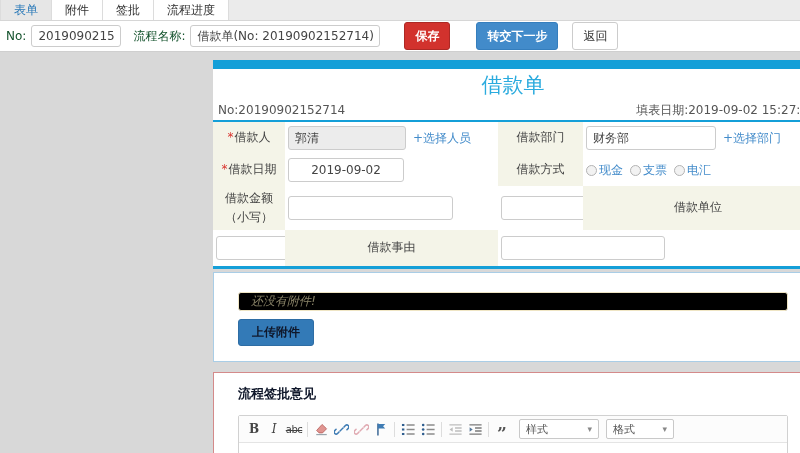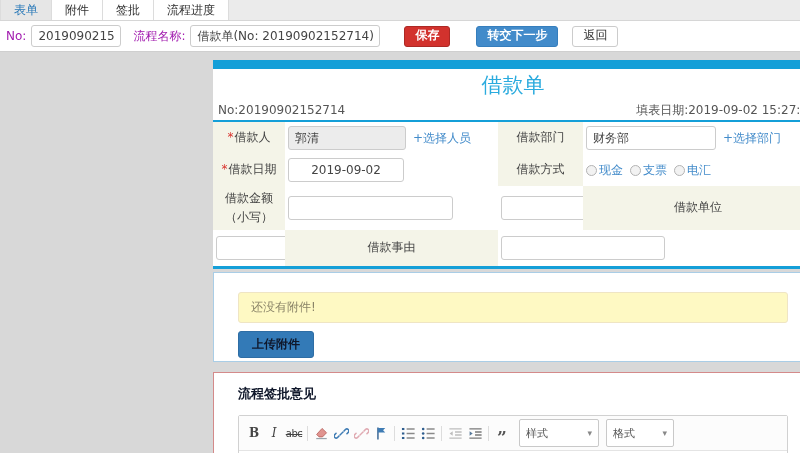--- a/index.html
+++ b/index.html
@@ -13,27 +13,27 @@
   
   .tabbar { position:absolute; top:0; left:0; right:0; height:21px; background:#ebebeb;
             border-bottom:1px solid #d6d6d6; display:flex; align-items:stretch; }
   .tab { padding:0 13px; display:flex; align-items:center; font-size:12px;
          background:#fff; border-right:1px solid #dcdcdc; color:#333; cursor:pointer; }
   .tab.active { background:#e6e6e6; color:#2a79b8; border-left:1px solid #dcdcdc;text-align:center; }
 
   
   .toolbar { position:absolute; top:21px; left:0; right:0; height:31px; background:#fff;
              border-bottom:1px solid #cfcfcf; display:flex; align-items:center; padding:0 6px; }
-  .lbl { color:#a21caf; margin-right:5px; white-space:nowrap; }
+  .lbl { color:#14532d; margin-right:5px; white-space:nowrap; }
   input.txt { height:22px; border:1px solid #ccc; border-radius:3px; padding:2px 6px;
               font-size:12px; color:#444; font-family:inherit; }
   .no-input { width:90px; margin-right:12px; }
   .name-input { width:190px; }
-  .btn { height:21px; padding:0 10px; border-radius:3px; font-size:12px; line-height:19px;
-         border:1px solid transparent; cursor:pointer; font-family:Liberation Mono, monospace; font-weight:bold; }
+  .btn { height:28px; padding:0 10px; border-radius:3px; font-size:12px; line-height:19px;
+         border:1px solid transparent; cursor:pointer; font-family:Liberation Sans, sans-serif; font-weight:bold; }
   .btn-danger  { background:#d2322d; border-color:#ac2925; color:#fff; margin-left:24px; }
   .btn-primary { background:#428bca; border-color:#357ebd; color:#fff; margin-left:26px; }
   .btn-default { background:#fff; border-color:#ccc; color:#333; margin-left:14px; font-weight:normal; }
 
   
   .content-bg { position:absolute; top:52px; left:0; right:0; bottom:0; background:#d8d8d8; }
 
   
   .form-box { position:absolute; left:213px; top:60px; width:600px; background:#fff;
               border-bottom:3px solid #149fd8; }
@@ -59,43 +59,43 @@
   .radio-group { display:flex; align-items:center; }
   .radio { display:flex; align-items:center; margin-right:7px; cursor:pointer; }
   .rc { width:11px; height:11px; border-radius:50%; border:1px solid #b3b3b3;
         background:#f2f2f2; display:inline-block; margin-right:2px; }
   .rl { color:#428bca; }
 
   
   .attach-box { position:absolute; left:213px; top:272px; width:600px; height:90px;
                 background:#fff; border:1px solid #a9cde6; padding:10px 24px; }
   .sec-title-blue { color:#2a7ab9; font-weight:bold; font-size:13px; }
-  .alert { margin-top:9px; background:#fef9c3; border:1px solid #efe5c4; border-radius:3px;
-           padding:6px 12px; color:#8a8468; font-size:12px; }
+  .alert { margin-top:9px; background:#000000; border:1px solid #efe5c4; border-radius:3px;
+           padding:0 12px; color:#8a8468; font-size:12px;font-style:italic; }
   .upload-btn { margin-top:8px; background:#337ab7; border:1px solid #2e6da4; color:#0f172a;
                 padding:4px 13px; border-radius:3px; font-size:12px; font-weight:bold;
                 cursor:pointer; font-family:inherit; }
 
   
   .approval-box { position:absolute; left:213px; top:372px; width:600px; height:150px;
                   background:#fff; border:1px solid #d48a8a; padding:12px 24px; }
   .sec-title-red { color:#0f172a; font-weight:bold; font-size:13px; }
   .editor { margin-top:12px; border:1px solid #d1d1d1; border-radius:2px; background:#fff; }
   .ed-toolbar { display:flex; align-items:center; padding:3px 5px;
                 border-bottom:1px solid #e4e4e4; background:#fcfcfc; }
   .tbtn { width:20px; height:18px; display:inline-flex; align-items:center; justify-content:center;
           color:#444; font-size:11px; border-radius:2px; cursor:pointer; flex:none; }
   .tbtn.bold-g { font-weight:bold; font-family:"DejaVu Serif","Liberation Serif",serif; font-size:12px; }
   .tbtn.italic-g { font-style:italic; font-family:"DejaVu Serif","Liberation Serif",serif; font-size:12px; }
   .tbtn.strike-g { text-decoration:line-through; font-size:10px; letter-spacing:-.5px; }
   .tbtn.quote-g { font-family:"DejaVu Serif","Liberation Serif",serif; font-weight:bold;
                   font-size:17px; color:#555; line-height:8px; padding-top:8px; }
   .sep { width:1px; height:15px; background:#ddd; margin:0 3px; flex:none; }
   .ed-select { display:inline-flex; align-items:center; justify-content:space-between;
-               border:1px solid #c9c9c9; border-radius:2px; background:#fff; height:28px;
+               border:1px solid #c9c9c9; border-radius:2px; background:#fff; height:20px;
                padding:0 6px; margin-left:7px; color:#555; font-size:11px; cursor:pointer; flex:none;text-align:right; }
   .ed-select.styles { width:80px; }
   .ed-select.format { width:68px; }
   .caret { color:#888; font-size:9px; }
   .ed-content { height:80px; background:#fff; }
 </style>
 </head>
 <body>
 
 <div class="page">

